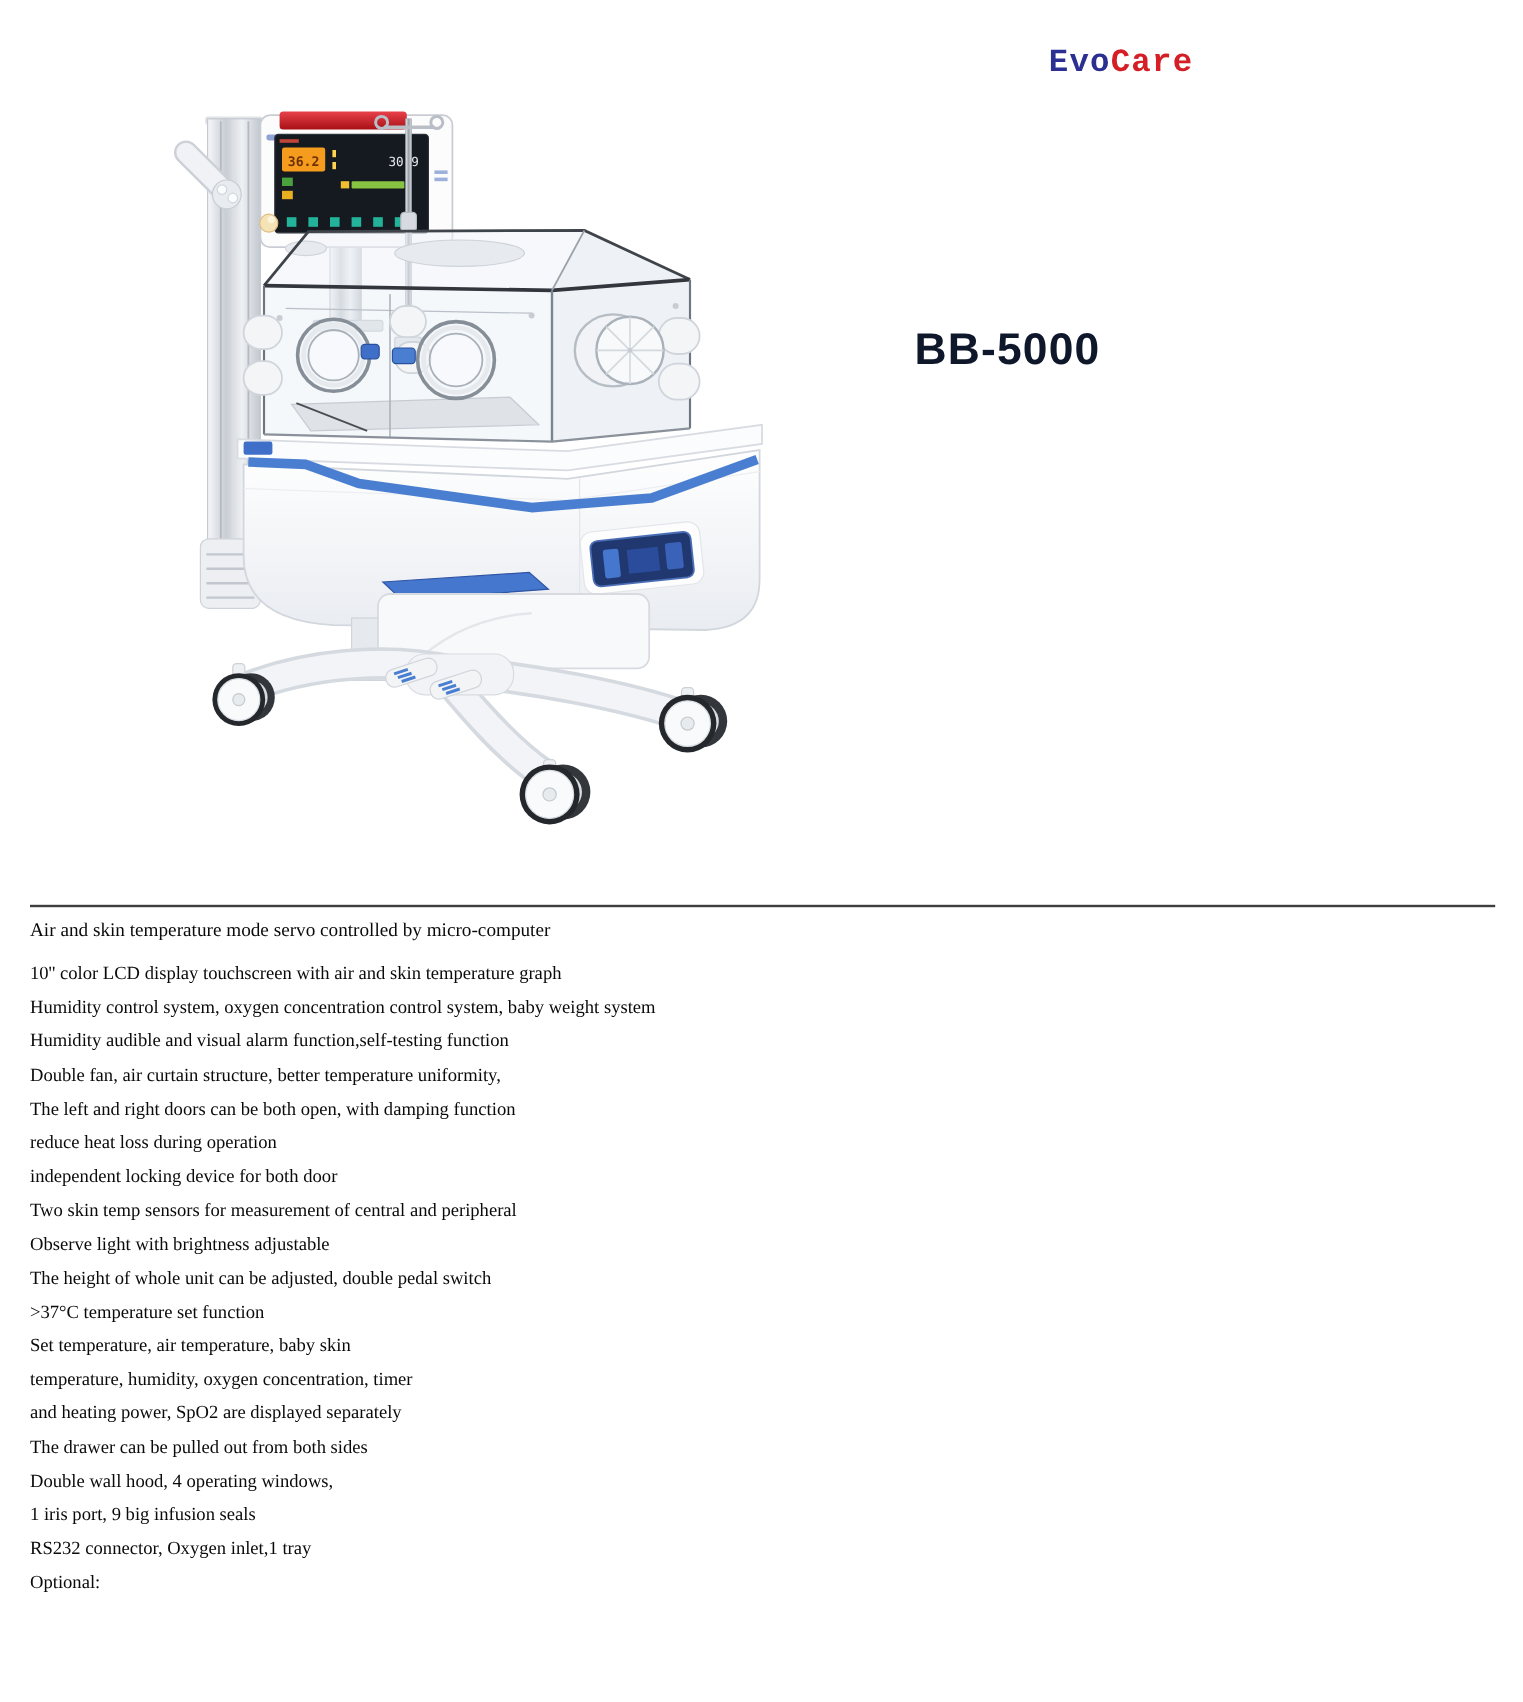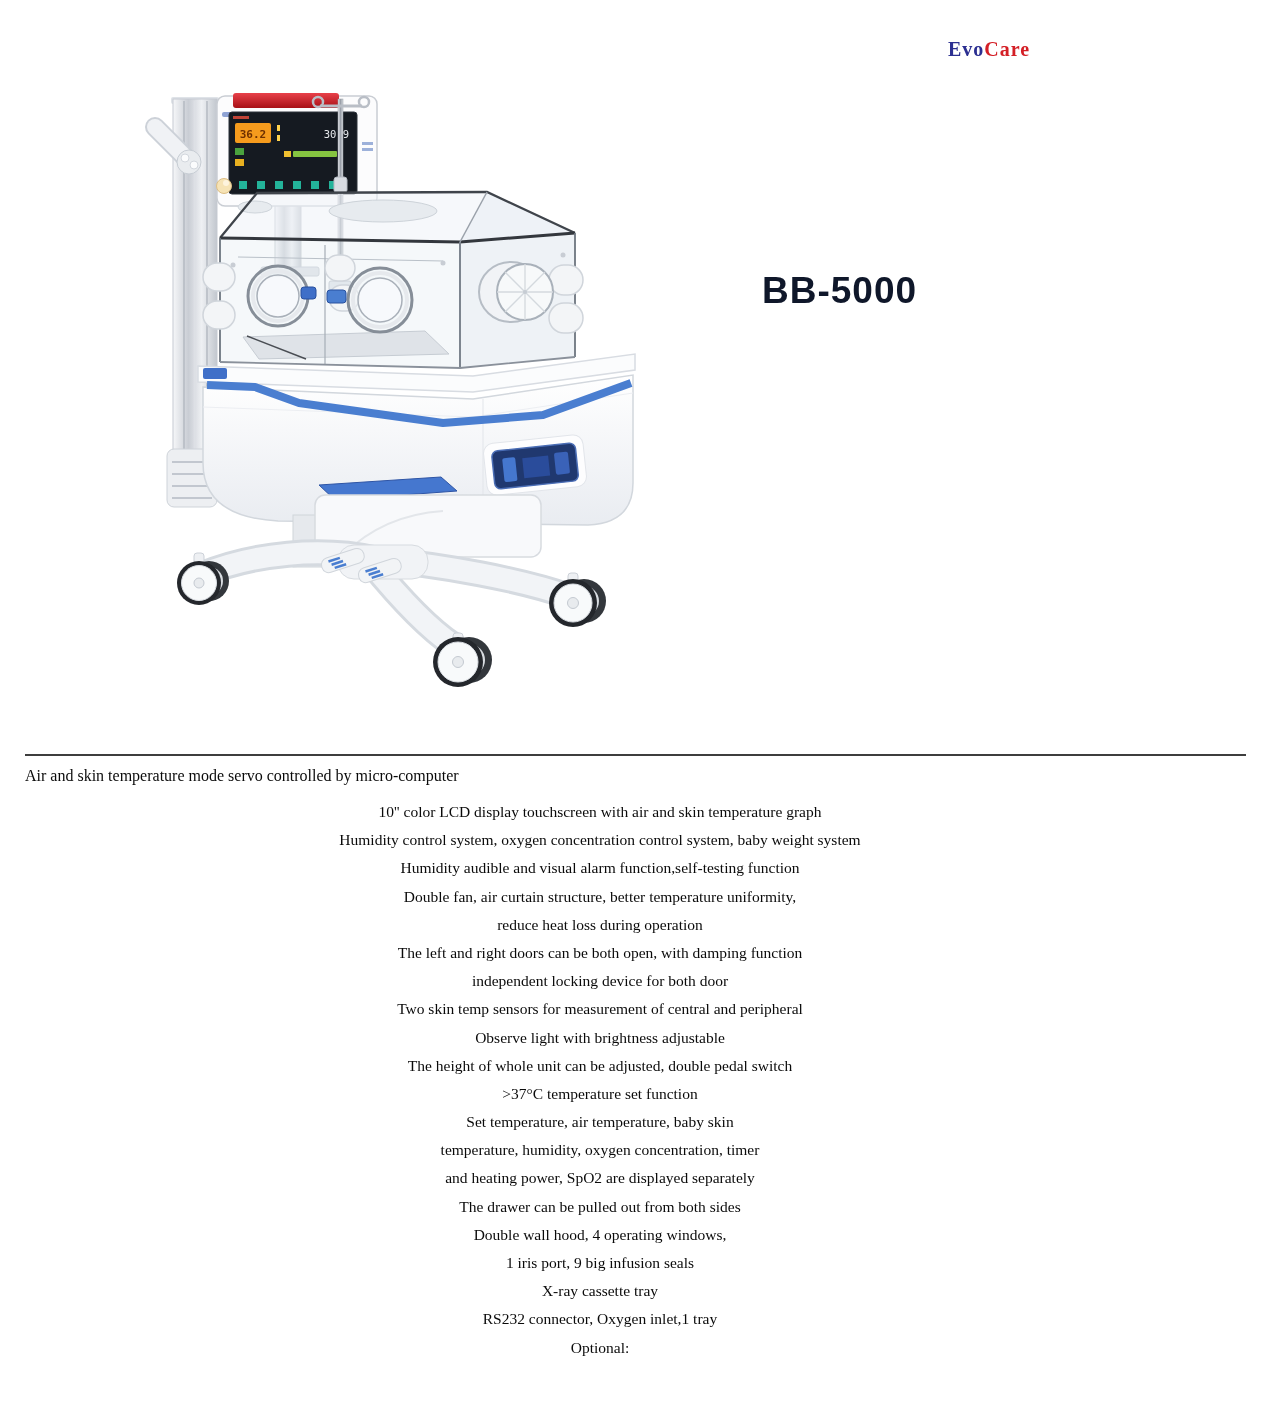--- a/index.html
+++ b/index.html
@@ -2,41 +2,41 @@
 <html><head>
 <meta charset="utf-8">
 <style>
   * { margin:0; padding:0; box-sizing:border-box; }
   html,body { background:#ffffff; }
   body {
     position:relative; width:1269px; height:1418px; overflow:hidden;
     font-family:"Liberation Serif", serif; color:#000;
   }
   .logo {
-    position:absolute; left:948px; top:38px;
-    font-family:Liberation Serif, serif; font-weight:bold;
-    font-size:20px; letter-spacing:1px; white-space:nowrap;
+    position:absolute; left:874px; top:38px;
+    font-family:Liberation Mono, monospace; font-weight:bold;
+    font-size:27px; letter-spacing:1px; white-space:nowrap;
   }
   .logo .evo  { color:#2b2f91; }
   .logo .care { color:#d41f26; }
   .figure { position:absolute; left:143px; top:85px; width:520px; height:650px; }
   .model {
     position:absolute; left:762px; top:270px;
     font-family:"Liberation Sans", sans-serif; font-weight:bold;
     font-size:37px; color:#0f172a; letter-spacing:1px;
   }
   .divider {
     position:absolute; left:25px; top:754px; width:1221px; height:0;
     border-top:2px solid #3e3e3e;
   }
   .intro {
     position:absolute; left:25px; top:768px; width:900px;
     font-size:16px; line-height:16px; color:#0a0a0a;
   }
-  .features { position:absolute; left:25px; top:798px; width:1150px;text-align:center; }
+  .features { position:absolute; left:25px; top:798px; width:1150px; }
   .features p {
     font-size:15.5px; line-height:28.2px; height:28.2px;
     white-space:nowrap; color:#0a0a0a;
   }
   svg text { font-family:"DejaVu Sans Mono", monospace; }
 </style>
 </head>
 <body>
 
 <div class="logo">
@@ -276,29 +276,28 @@
 
 <div class="divider"></div>
 
 <div class="intro">Air and skin temperature mode servo controlled by micro-computer</div>
 
 <div class="features">
   <p>10'' color LCD display touchscreen with air and skin temperature graph</p>
   <p>Humidity control system, oxygen concentration control system, baby weight system</p>
   <p>Humidity audible and visual alarm function,self-testing function</p>
   <p>Double fan, air curtain structure, better temperature uniformity,</p>
+  <p>The left and right doors can be both open, with damping function</p>
   <p>reduce heat loss during operation</p>
-  <p>The left and right doors can be both open, with damping function</p>
   <p>independent locking device for both door</p>
   <p>Two skin temp sensors for measurement of central and peripheral</p>
   <p>Observe light with brightness adjustable</p>
   <p>The height of whole unit can be adjusted, double pedal switch</p>
   <p>&gt;37°C temperature set function</p>
   <p>Set temperature, air temperature, baby skin</p>
   <p>temperature, humidity, oxygen concentration, timer</p>
   <p>and heating power, SpO2 are displayed separately</p>
   <p>The drawer can be pulled out from both sides</p>
   <p>Double wall hood, 4 operating windows,</p>
   <p>1 iris port, 9 big infusion seals</p>
-  <p>X-ray cassette tray</p>
   <p>RS232 connector, Oxygen inlet,1 tray</p>
   <p>Optional:</p>
 </div>
 
 </body></html>

